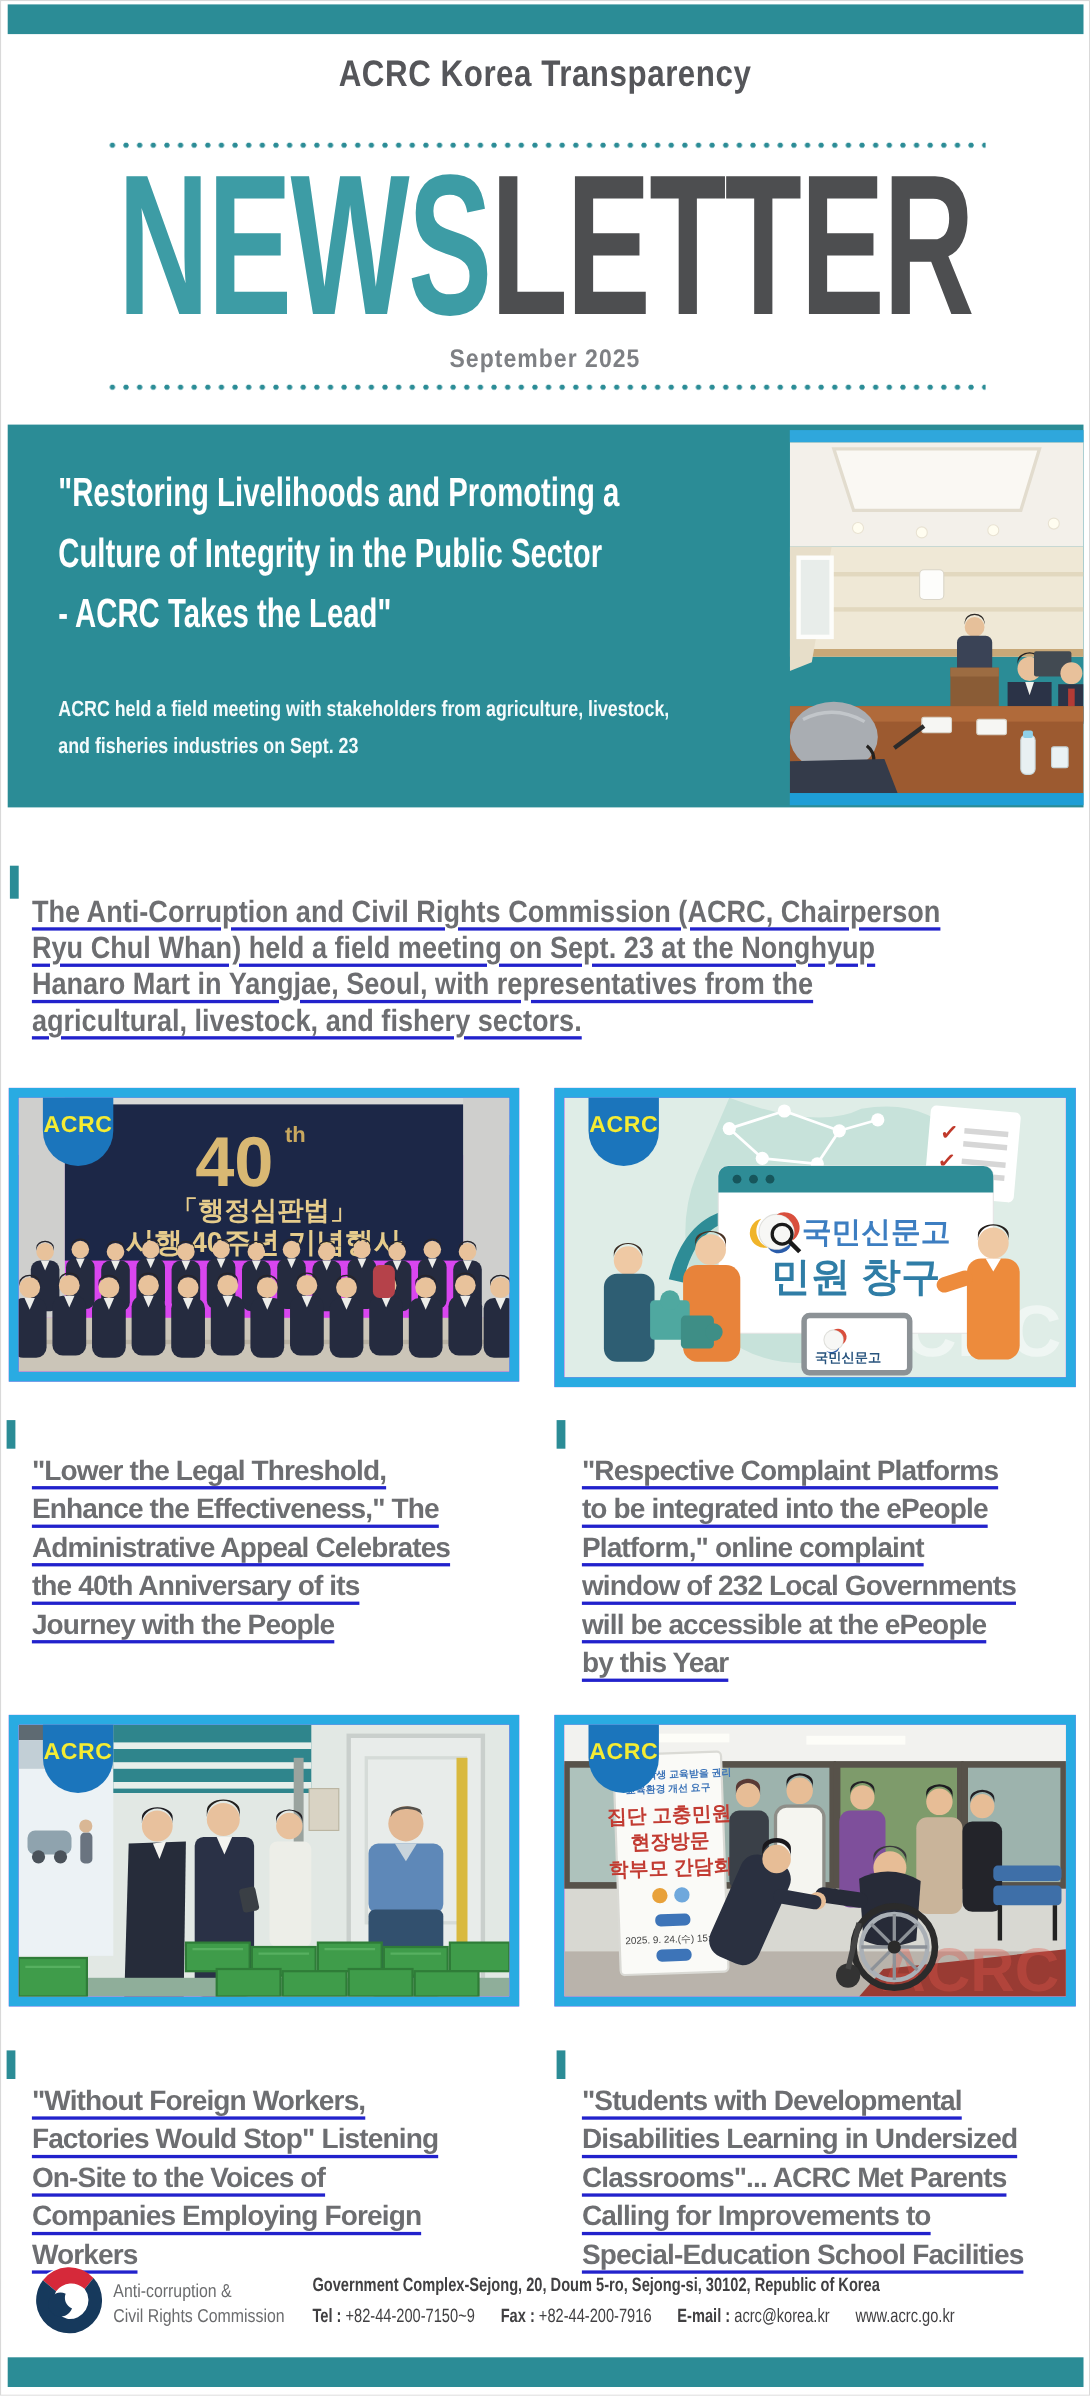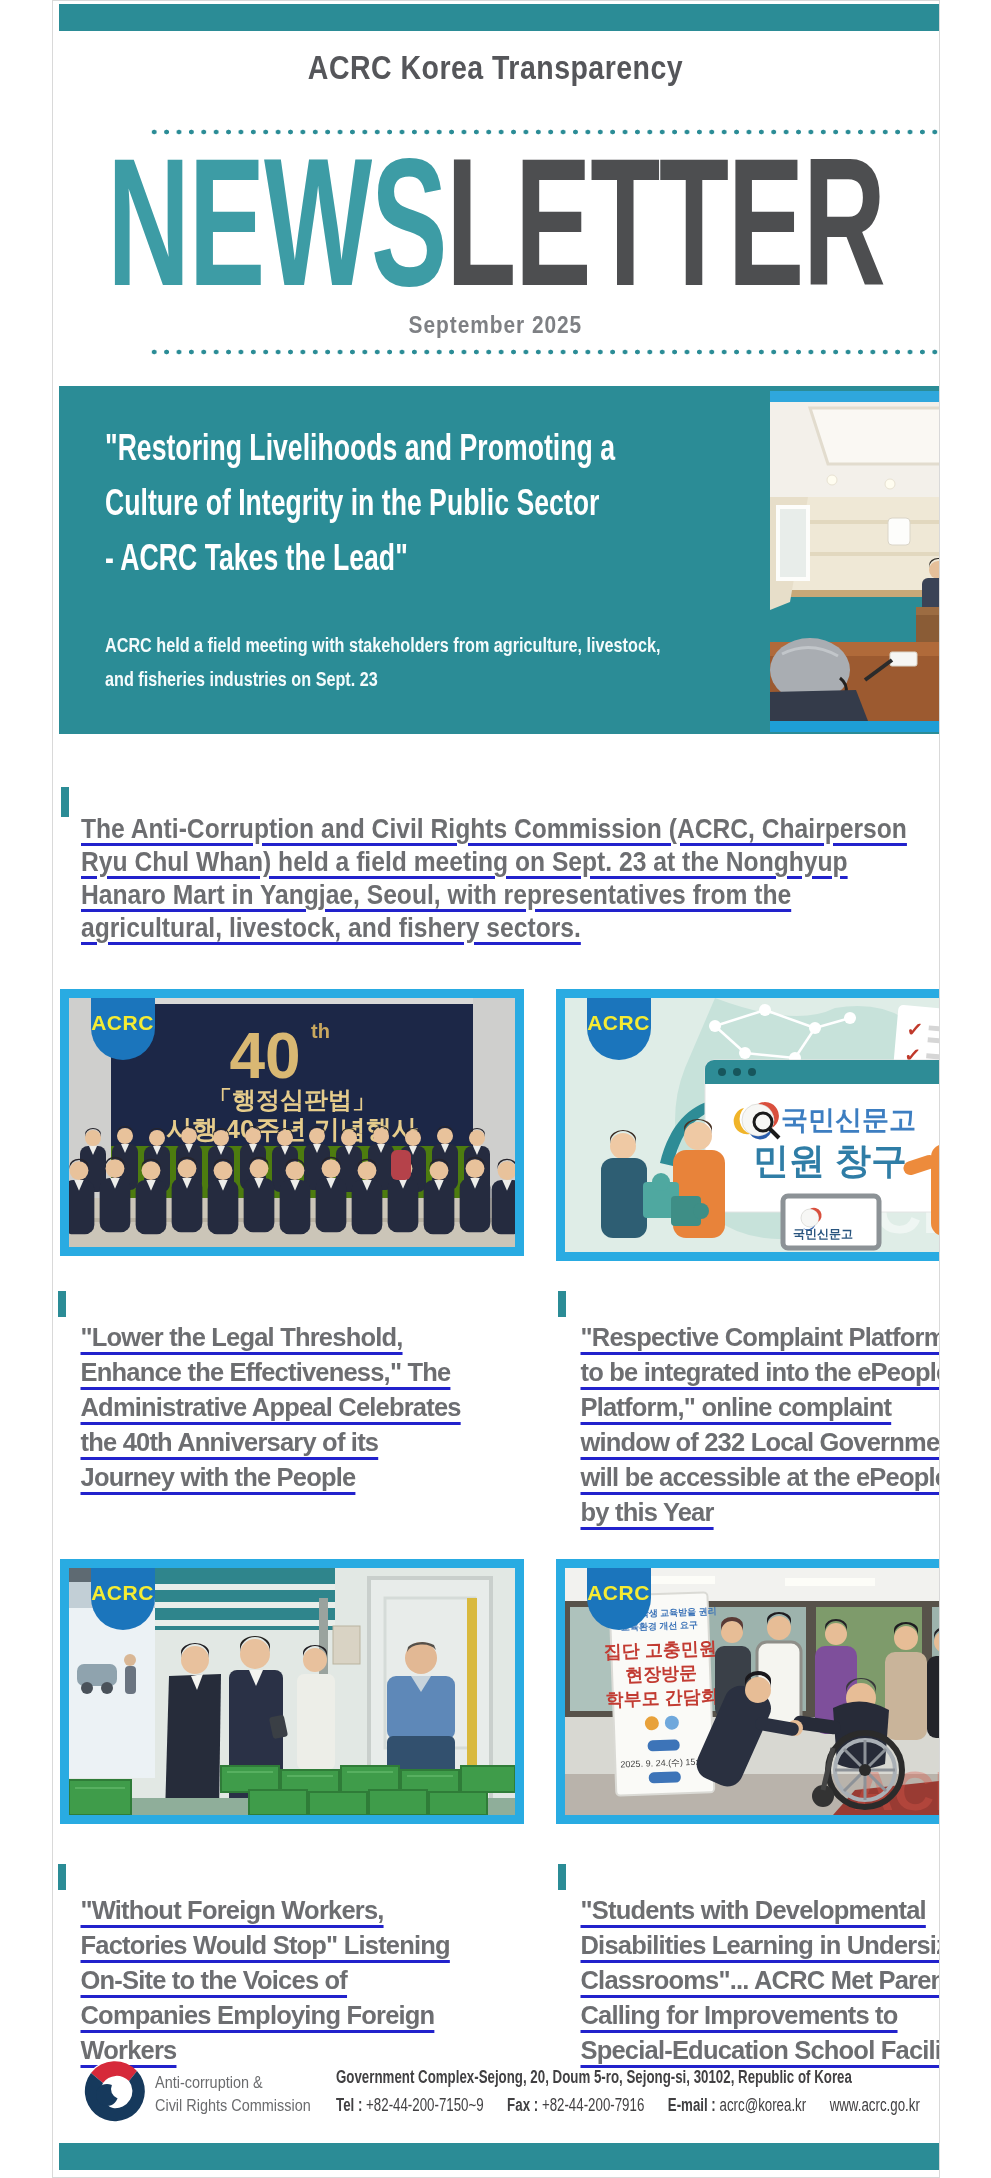--- a/index.html
+++ b/index.html
@@ -1,17 +1,17 @@
 <!DOCTYPE html>
 <html><head>
 <meta charset="utf-8">
 <style>
   html,body{margin:0;padding:0;background:#fff;}
   body{font-family:"Liberation Sans", sans-serif;}
-  #page{position:relative;width:888px;height:2178px;background:#ffffff;border:1px solid #d9d9d9;box-sizing:border-box;overflow:hidden;margin:0 auto;}
+  #page{position:relative;width:991px;height:2178px;background:#ffffff;border:1px solid #d9d9d9;box-sizing:border-box;overflow:hidden;margin:0 auto;}
   .abs{position:absolute;}
   .teal-bar{background:#2B8C96;}
   .dotline{height:6px;background-image:radial-gradient(circle, #2B8C96 2.1px, transparent 2.7px);background-size:12.4px 6px;background-repeat:repeat-x;}
   .center-row{left:0;width:100%;display:flex;justify-content:center;}
   #kicker{top:50px;}
   #kicker span{font-size:30px;font-weight:700;color:#55565A;white-space:nowrap;transform:scale(0.95,1.12);letter-spacing:0.5px;}
   #masthead{top:130px;}
   #masthead .mh{font-size:182px;font-weight:800;line-height:182px;white-space:nowrap;transform:scaleX(0.63);letter-spacing:-2px;}
   .mh-news{color:#3D9CA5;}
   .mh-letter{color:#4D4E50;}
@@ -28,21 +28,21 @@
   #hero-photo .strip-bottom{position:absolute;left:0;bottom:0;width:100%;height:11px;background:#1E9ED6;}
   #hero-photo svg{position:absolute;left:0;top:11px;}
   
   .quote-bar{width:8px;background:#2B8C96;}
   .linkblock{color:#6D6E71;font-weight:700;white-space:pre-line;cursor:pointer;}
   .linkblock .u{text-decoration:underline;text-decoration-color:#2222CC;text-decoration-thickness:3px;text-underline-offset:6px;}
   #lead-text{left:28px;top:778px;width:1080px;font-size:28px;line-height:33px;transform:scaleX(0.88);transform-origin:0 0;}
   #lead-text .u{text-underline-offset:5px;}
   .headline{font-size:25.5px;line-height:35px;letter-spacing:-0.8px;}
   
-  .card{border:9px solid #29ABE2;box-sizing:border-box;background:#4d7c0f;cursor:pointer;}
+  .card{border:9px solid #29ABE2;box-sizing:border-box;background:#d946ef;cursor:pointer;}
   .card svg{display:block;}
   .badge{position:absolute;left:22px;top:0;width:64px;height:62px;background:#1B75BC;border-radius:0 0 34px 34px;z-index:3;
     display:flex;justify-content:center;align-items:flex-start;}
   .badge span{margin-top:13px;color:#F5EC33;font-weight:700;font-size:21px;letter-spacing:0.5px;}
   
   #footer-name{left:102px;top:2070px;font-size:17px;line-height:23px;color:#6B6C6E;white-space:pre-line;transform:scaleX(0.85);transform-origin:0 0;}
   #footer-right{left:283px;top:2062px;transform:scaleX(0.76);transform-origin:0 0;color:#414042;white-space:nowrap;}
   #footer-right .l1{font-size:17.5px;font-weight:700;line-height:28px;}
   #footer-right .l2{font-size:17.5px;line-height:28px;font-weight:500;}
   #footer-right .l2 b{font-weight:800;}

